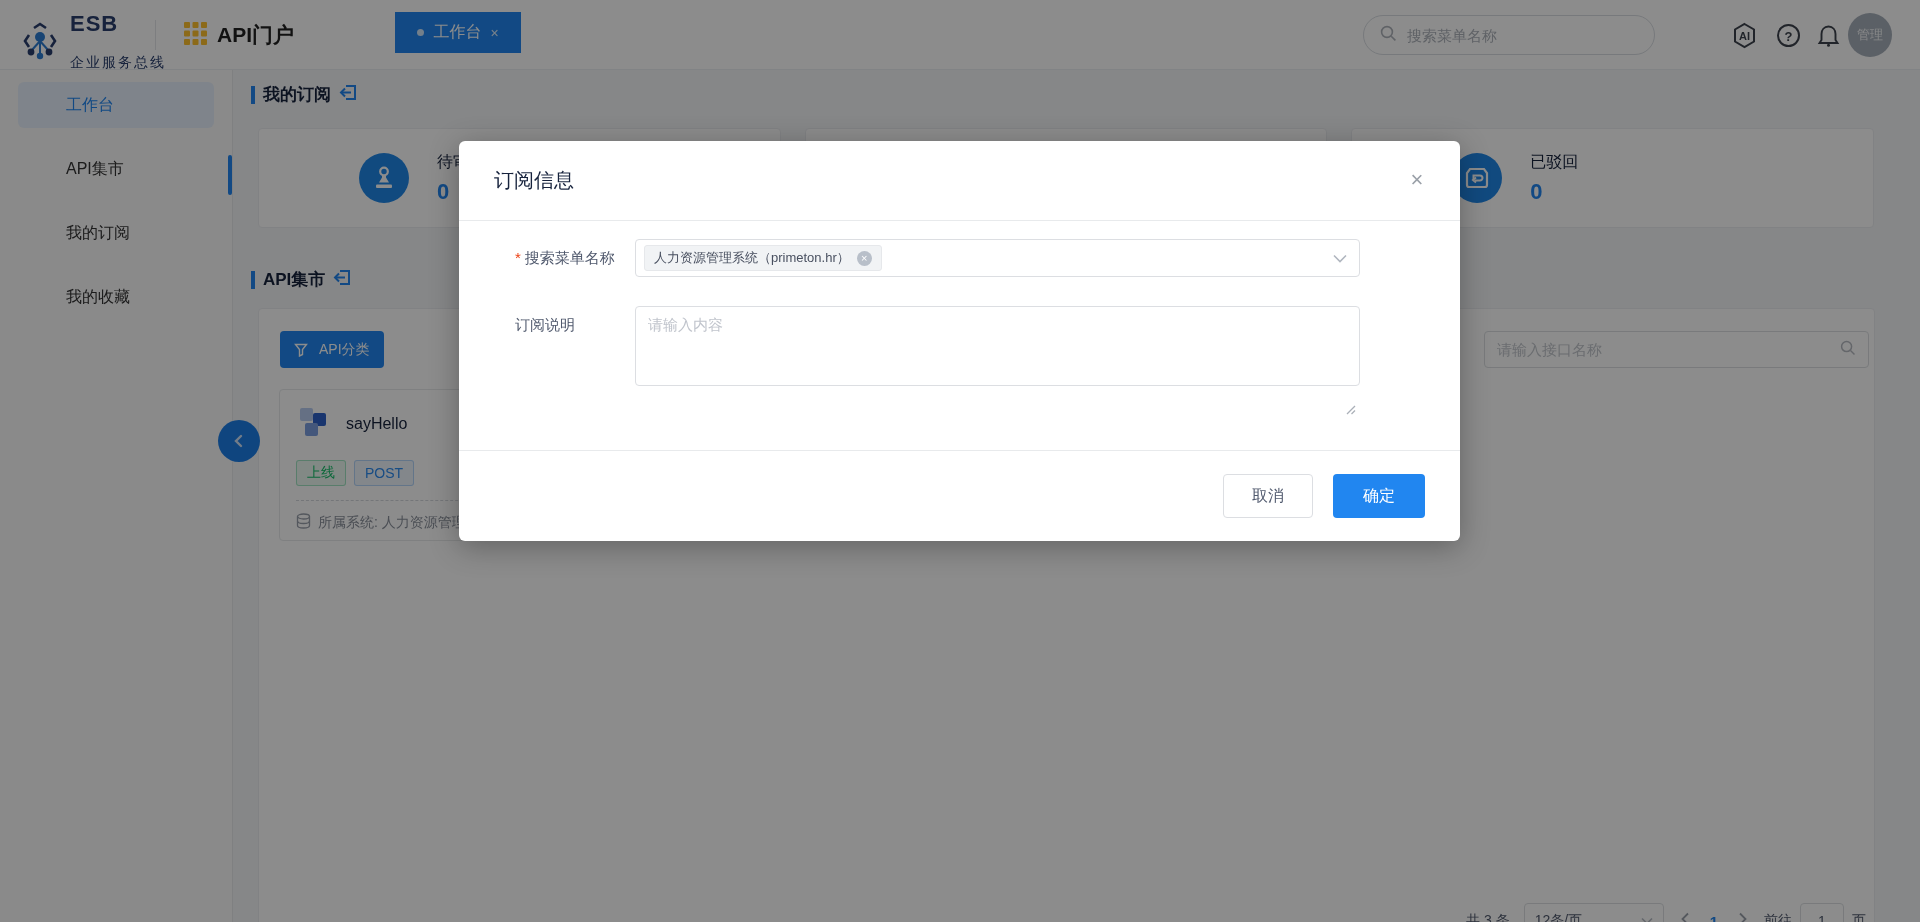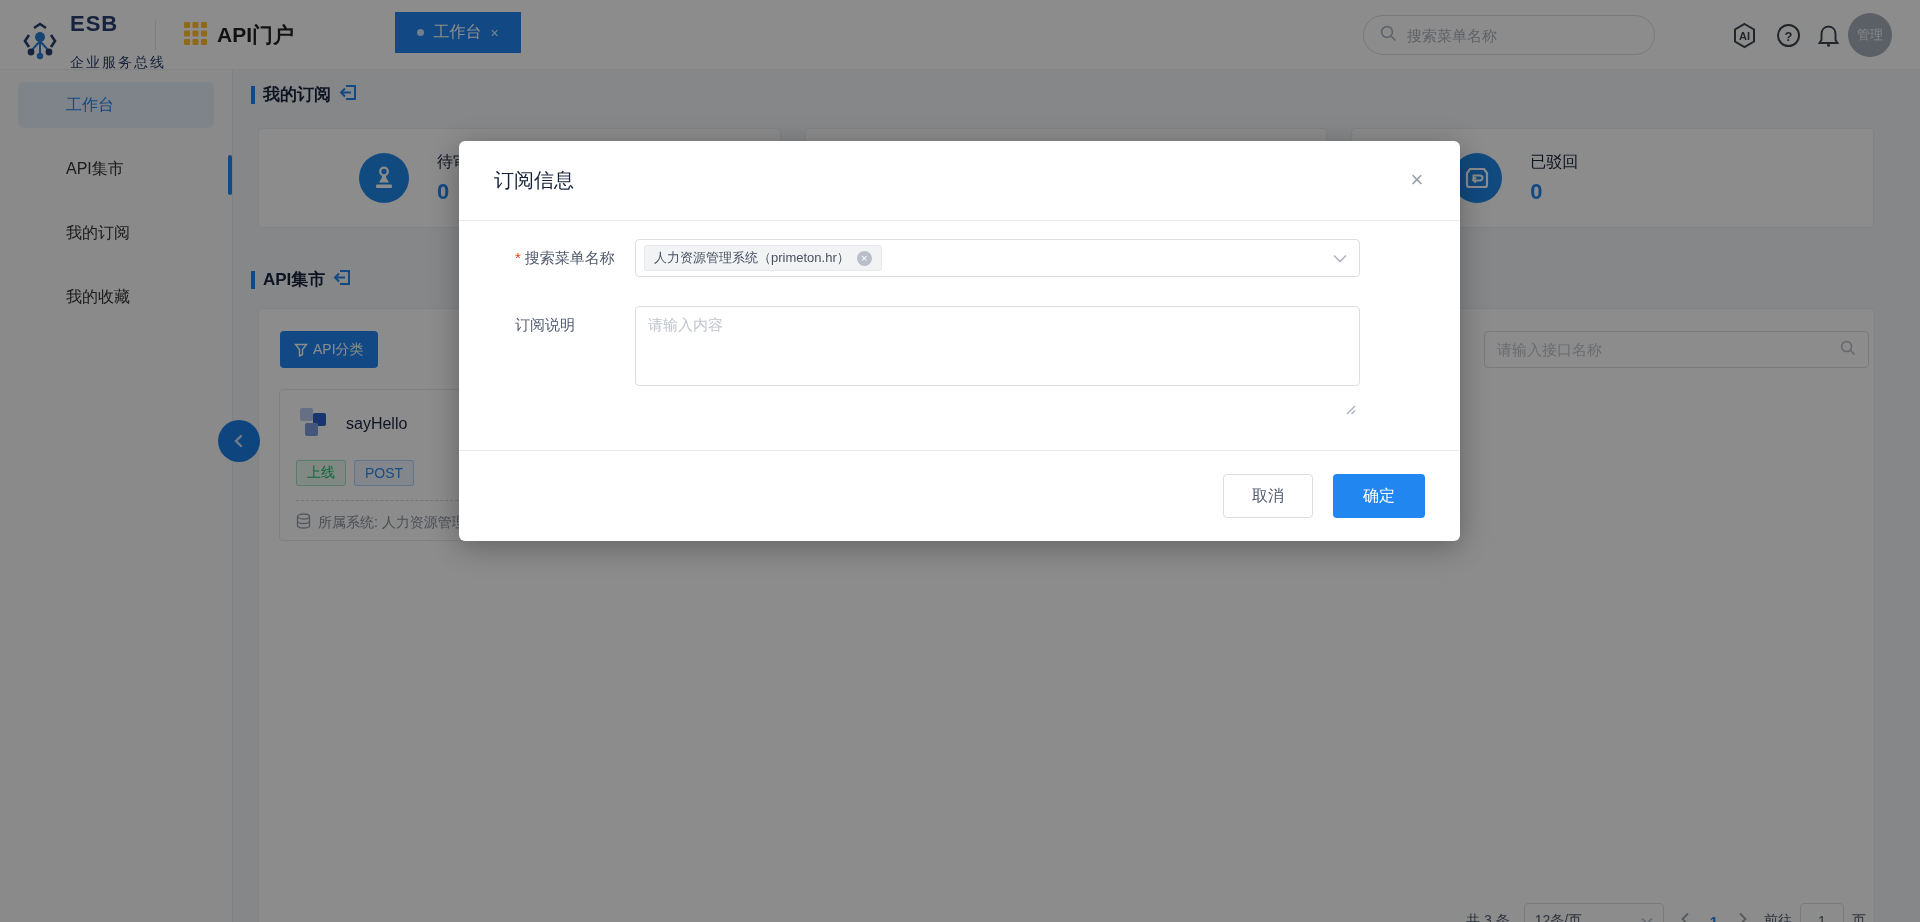--- a/index.html
+++ b/index.html
@@ -47,21 +47,21 @@
   .cards-row { position:absolute; left:25px; top:58px; width:1616px; height:100px; display:flex; gap:24px; }
   .stat-card { flex:1; background:#fff; border:1px solid #ebedf0; border-radius:4px; display:flex;
                align-items:center; padding-left:100px; gap:28px; }
   .stat-ico { width:50px; height:50px; border-radius:50%; background:#1f87e8; display:flex; align-items:center; justify-content:center; }
   .stat-label { font-size:16px; color:#17233d; }
   .stat-value { font-size:22px; font-weight:bold; color:#2186f0; margin-top:6px; }
 
   .panel { position:absolute; left:25px; top:238px; width:1617px; height:692px; background:#fff;
            border:1px solid #ebedf0; border-radius:4px; }
   .btn-filter { position:absolute; left:21px; top:22px; height:37px; padding:0 14px; background:#2186f0; color:#fff;
-                border:0; border-radius:4px; font-size:14px; display:flex; align-items:center; gap:5px; cursor:pointer; font-family:inherit;}
+                border:0; border-radius:4px; font-size:14px; display:flex; align-items:center; gap:11px; cursor:pointer; font-family:inherit;}
   .panel-search { position:absolute; left:1225px; top:22px; width:385px; height:37px; border:1px solid #dcdee2;
                   border-radius:4px; display:flex; align-items:center; padding:0 12px; background:#fff; }
   .panel-search input { border:0; outline:0; flex:1; font-size:15px; color:#0f172a; background:transparent; font-family:inherit;}
   .panel-search input::placeholder { color:#c2c6cc; }
 
   .api-card { position:absolute; left:20px; top:80px; width:420px; height:152px; border:1px solid #e8eaec;
               border-radius:4px; padding:14px 16px; background:#fff; cursor:pointer; }
   .api-card-top { display:flex; align-items:center; gap:14px; }
   .api-name { font-size:16px; color:#17233d; }
   .tag-row { display:flex; gap:8px; margin-top:16px; }

